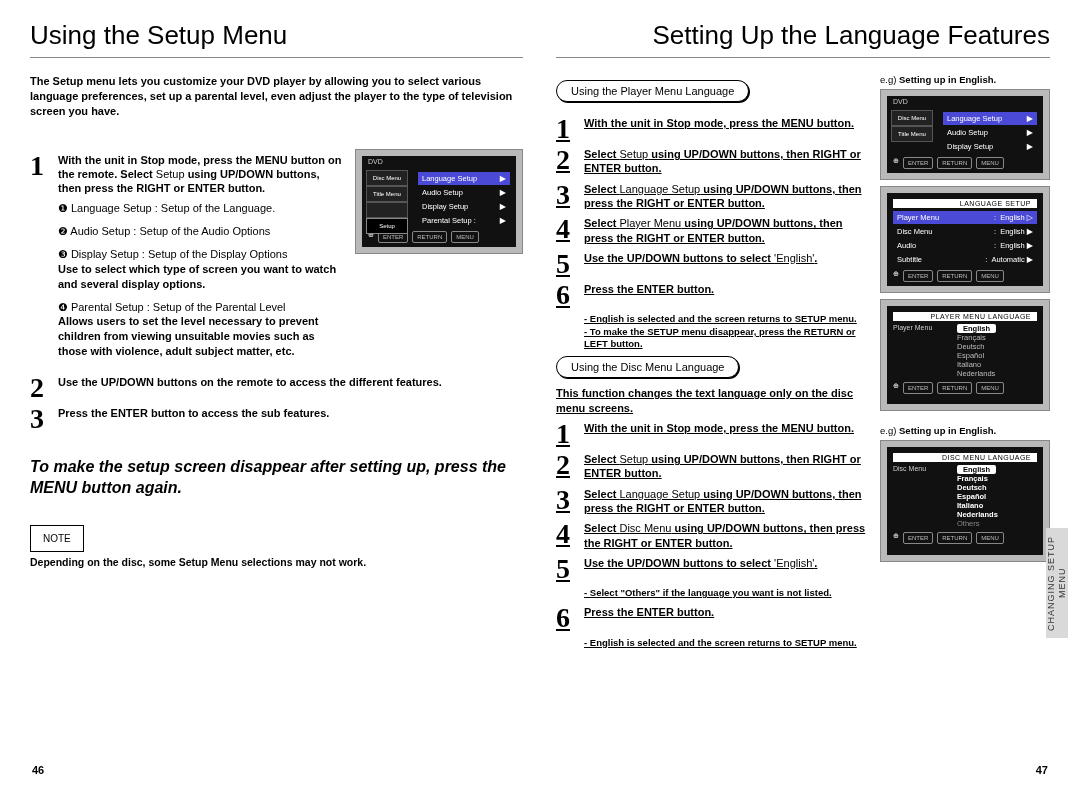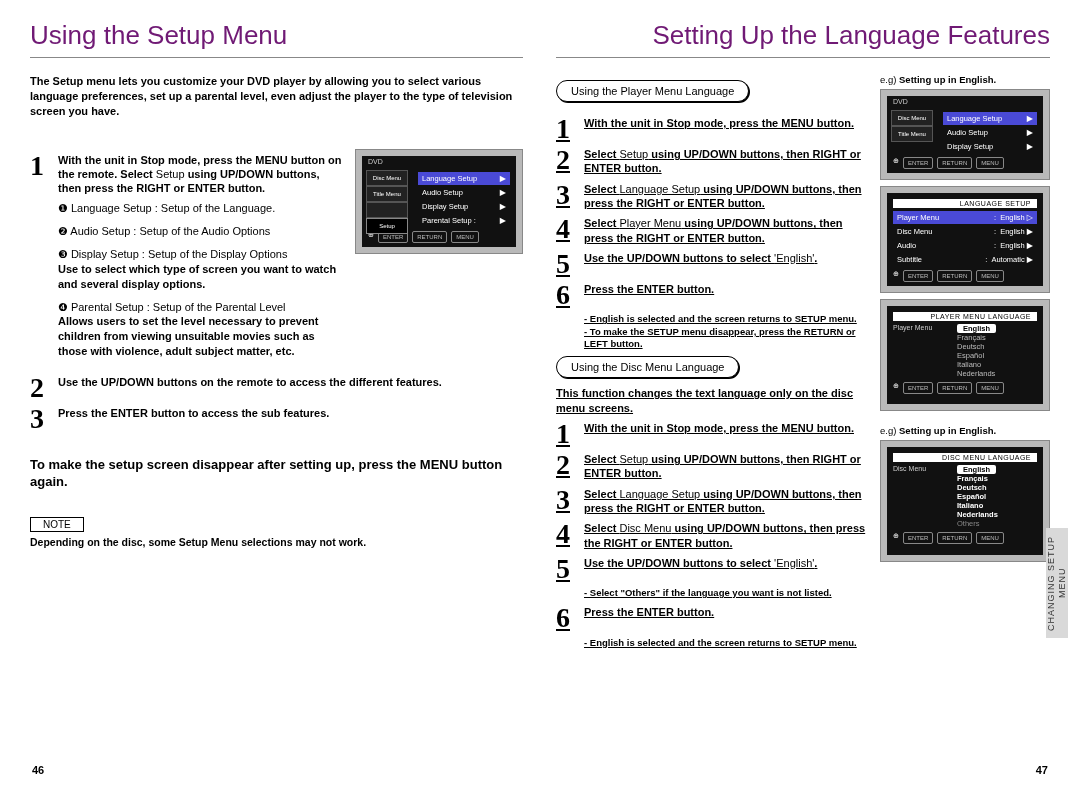--- a/index.html
+++ b/index.html
@@ -30,21 +30,21 @@
   .heading-bar {
     border-bottom: 1px solid #888;
     padding: 2px 0 6px 0;
     margin-bottom: 16px;
   }
   .heading-bar.right { text-align: right; }
   .heading-text {
     font-size: 26px;
     font-weight: 400;
     font-family: Arial, Helvetica, sans-serif;
-    color: #701a75;
+    color: #000000;
     letter-spacing: 0px;
   }
   .intro {
     font-weight: bold;
     font-size: 11px;
     margin-bottom: 28px;
     line-height: 1.35;
   }
   .step {
     display: flex;
@@ -76,28 +76,29 @@
   .sub-bullets .bold { font-weight: normal; }
   .sub-bullets .desc { display:block; font-weight:bold; }
   .sub-note {
     font-size: 9.5px;
     font-weight: bold;
     margin-left: 28px;
     line-height: 1.3;
   }
   .foot {
     margin-top: 26px;
-    font-size: 13px;
+    font-size: 16px;
     font-weight: bold;
     line-height: 1.3;
+    font-style: italic;
   }
   .note-box {
     display: inline-block;
     border: 1px solid #000;
-    padding: 1px 12px;
+    padding: 7px 12px;
     font-size: 10px;
     margin-top: 26px;
     margin-bottom: 4px;
   }
   .note-text { font-size: 10.5px; font-weight: bold; }
   .page-num-left {
     position: absolute; bottom: 6px; left: 18px;
     font-size: 11px; font-weight: bold;
   }
   .page-num-right {

